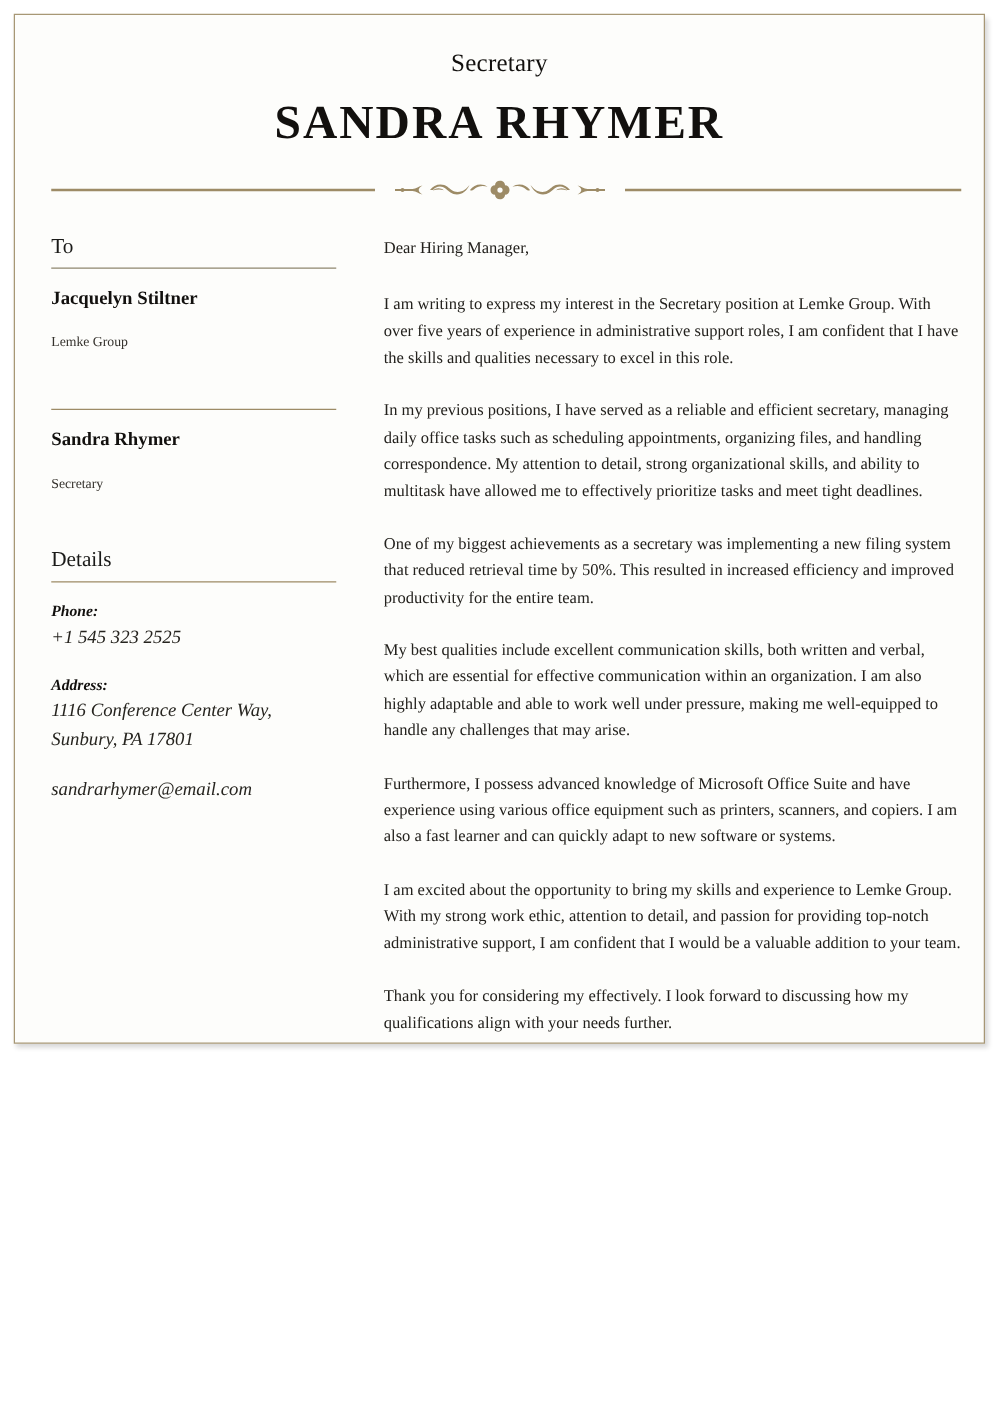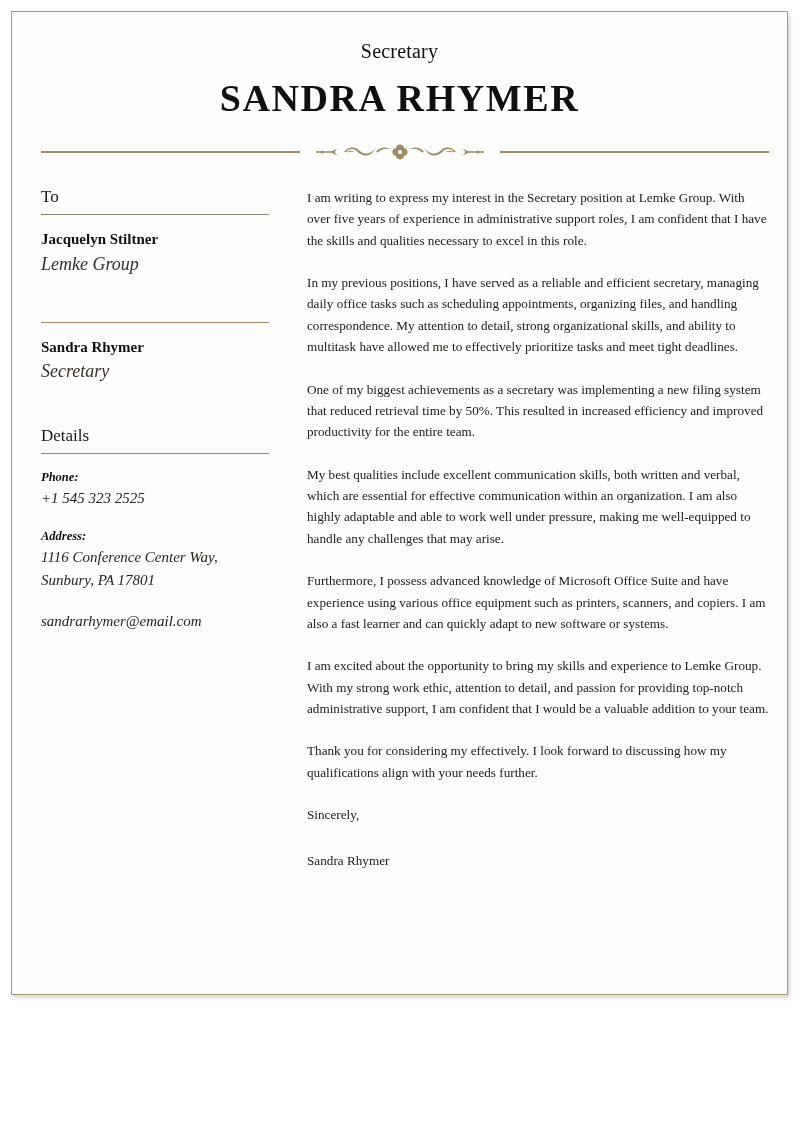--- a/index.html
+++ b/index.html
@@ -12,21 +12,21 @@
     height: 1131px;
     font-family: "Liberation Serif", "DejaVu Serif", serif;
     -webkit-font-smoothing: antialiased;
   }
 
   .page {
     position: absolute;
     left: 11px;
     top: 11px;
     width: 777px;
-    height: 984px;
+    height: 824px;
     background: #fdfdfb;
     border: 1px solid #a79775;
     box-sizing: border-box;
     box-shadow: 2px 3px 4px rgba(0,0,0,0.16);
     overflow: hidden;
   }
 
   
   .header {
     padding-top: 28px;
@@ -100,25 +100,24 @@
   }
   .side-rule.plain { background: #8e866f; }
 
   .side-name {
     font-size: 15px;
     font-weight: bold;
     color: #12100e;
     line-height: 1.35;
   }
   .side-sub {
-    font-size: 18px;
+    font-size: 11px;
     color: #35322d;
     line-height: 1.45;
-    margin-top: 1px;
-    font-style: italic;
+    margin-top: 17px;
   }
   .spacer-lg { height: 45px; }
   .spacer-md { height: 42px; }
 
   .detail-block { margin-bottom: 17px; font-style: italic; }
   .detail-label {
     font-size: 12.5px;
     font-weight: bold;
     color: #12100e;
     line-height: 1.5;
@@ -219,20 +218,21 @@
         </div>
 
         <div class="detail-block">
           <div class="detail-value">sandrarhymer@email.com</div>
         </div>
       </section>
 
     </aside>
 
     <main class="letter">
+      <p class="salutation">Dear Hiring Manager,</p>
       <p>I am writing to express my interest in the Secretary position at Lemke Group. With over five years of experience in administrative support roles, I am confident that I have the skills and qualities necessary to excel in this role.</p>
       <p>In my previous positions, I have served as a reliable and efficient secretary, managing daily office tasks such as scheduling appointments, organizing files, and handling correspondence. My attention to detail, strong organizational skills, and ability to multitask have allowed me to effectively prioritize tasks and meet tight deadlines.</p>
       <p>One of my biggest achievements as a secretary was implementing a new filing system that reduced retrieval time by 50%. This resulted in increased efficiency and improved productivity for the entire team.</p>
       <p>My best qualities include excellent communication skills, both written and verbal, which are essential for effective communication within an organization. I am also highly adaptable and able to work well under pressure, making me well-equipped to handle any challenges that may arise.</p>
       <p>Furthermore, I possess advanced knowledge of Microsoft Office Suite and have experience using various office equipment such as printers, scanners, and copiers. I am also a fast learner and can quickly adapt to new software or systems.</p>
       <p>I am excited about the opportunity to bring my skills and experience to Lemke Group. With my strong work ethic, attention to detail, and passion for providing top-notch administrative support, I am confident that I would be a valuable addition to your team.</p>
       <p>Thank you for considering my effectively. I look forward to discussing how my qualifications align with your needs further.</p>
       <p class="signoff">Sincerely,</p>
       <p>Sandra Rhymer</p>
     </main>

